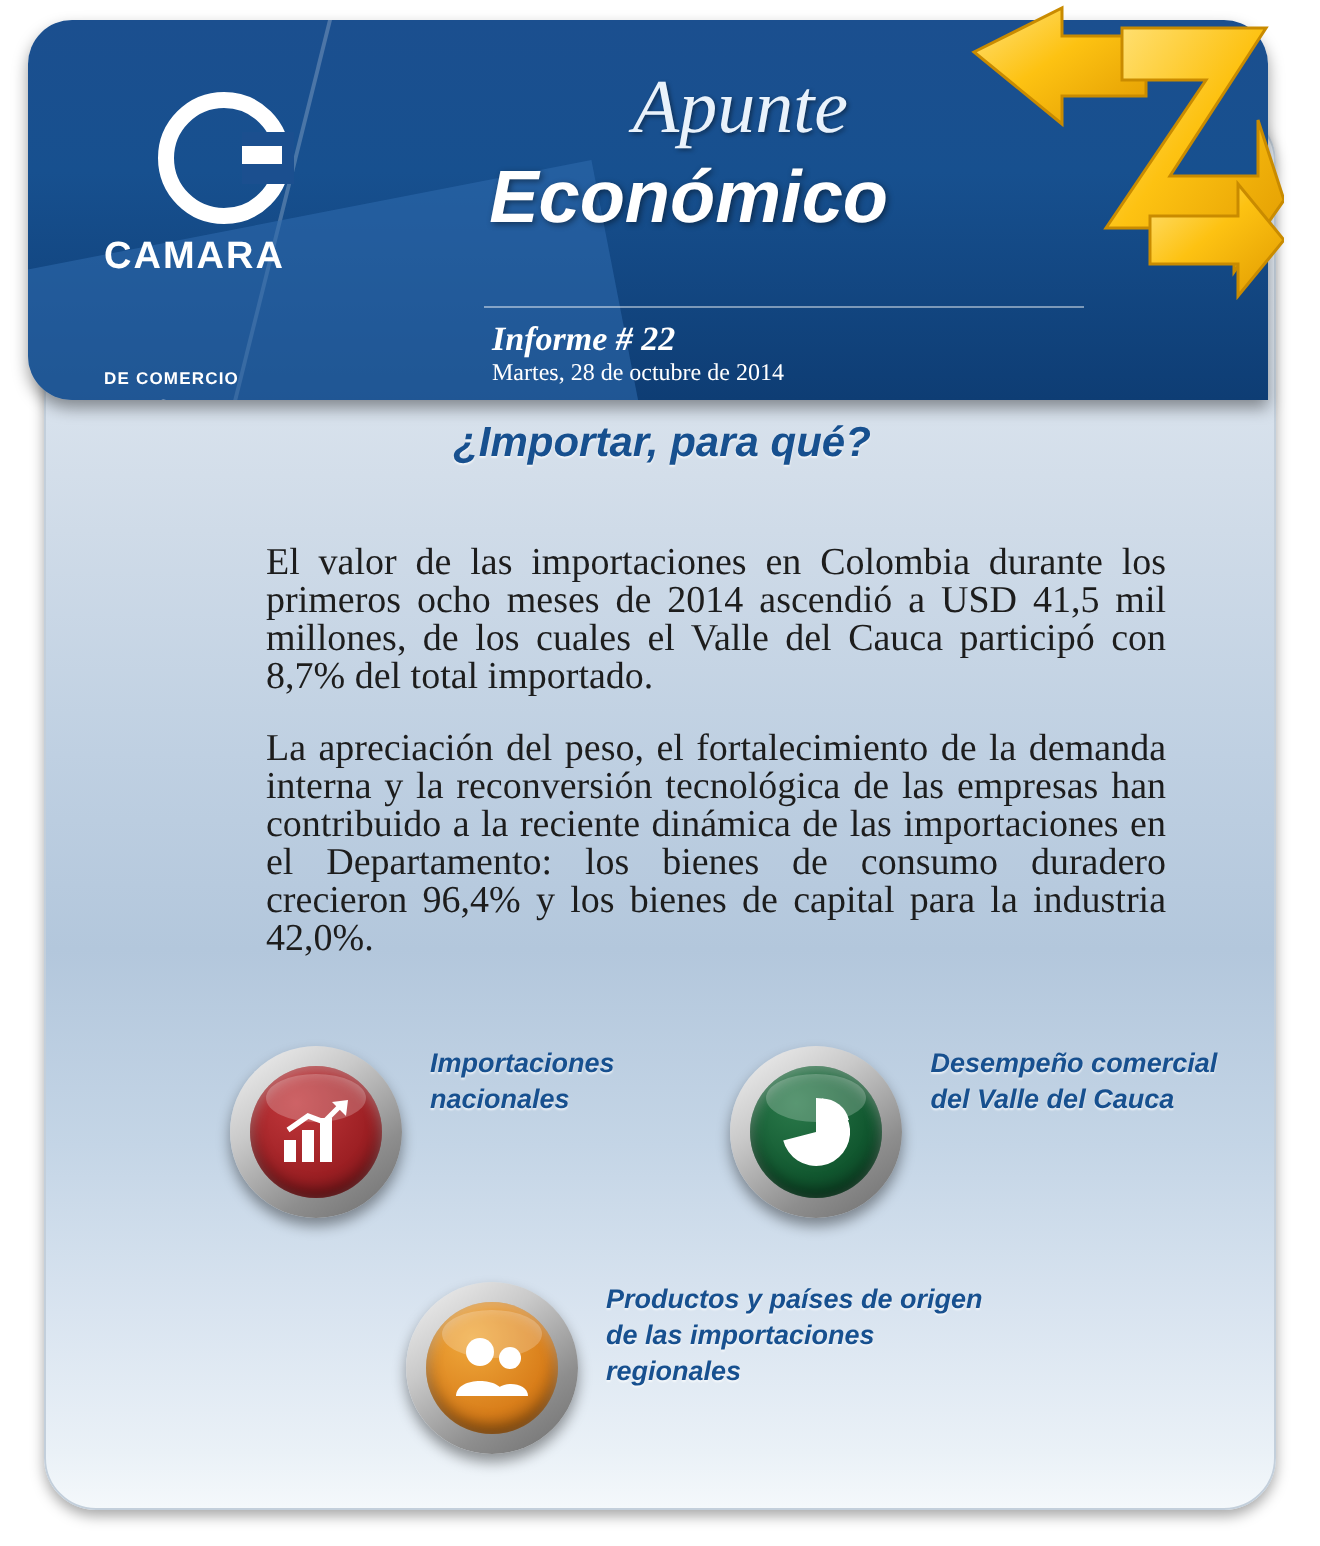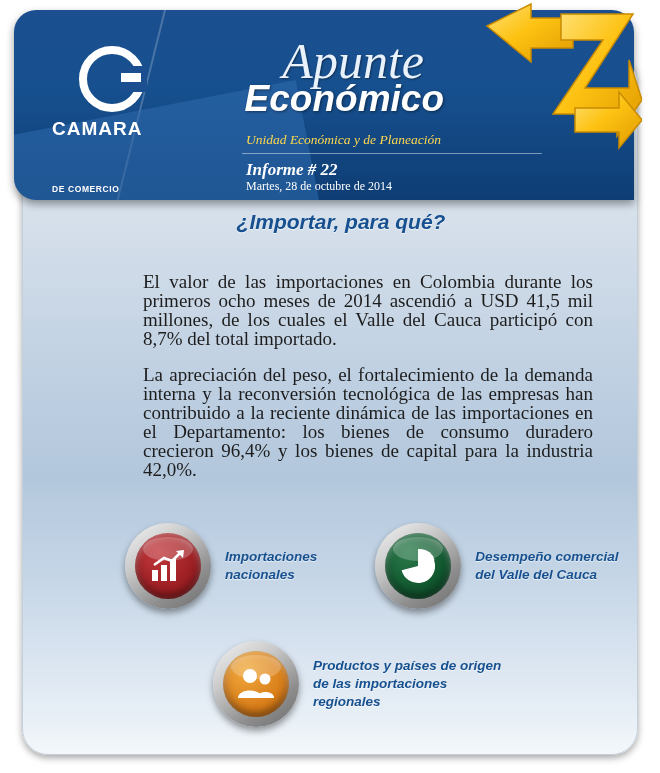--- a/index.html
+++ b/index.html
@@ -23,21 +23,21 @@
     border-radius: 26px;
     background: linear-gradient(to bottom,
         #e8eef5 0%, #dfe7f0 14%, #cfdbe8 30%,
         #bfd0e2 46%, #b3c7dc 60%, #c4d5e6 74%,
         #d9e4f0 86%, #eaf1f7 96%, #f4f8fb 100%);
     box-shadow: 0 3px 7px rgba(0,0,0,0.35);
     border: 1px solid #c3cfdb;
   }
   .body-inner {
     position: absolute;
-    left: 40px; top: 150px;
+    left: 30px; top: 150px;
     width: 556px;
   }
 
   
   .header {
     position: absolute;
     left: 14px; top: 10px;
     width: 620px; height: 190px;
     border-radius: 22px 22px 0 22px;
     background: linear-gradient(to bottom, #1b4f8f 0%, #17508f 40%, #0e3d74 100%);
@@ -110,21 +110,21 @@
     font-weight: bold; font-size: 13px; letter-spacing: 1px;
     line-height: 20px;
   }
 
   
   .title-apunte {
     position: absolute;
     right: 210px; top: 22px;
     font-family: "Liberation Serif", serif;
     font-style: italic;
-    font-size: 50px;
+    font-size: 38px;
     color: #e9f2fb;
     z-index: 6;
     text-shadow: 1px 1px 2px rgba(0,0,0,.4);
   }
   .title-econ {
     position: absolute;
     right: 190px; top: 68px;
     font-family: "Liberation Sans", sans-serif;
     font-style: italic; font-weight: bold;
     font-size: 37px;
@@ -196,21 +196,21 @@
   }
 
   
   .btn-rows { margin-top: 44px; }
   .btn-row {
     display: flex;
     align-items: center;
   }
   .btn-row.r1 { padding-left: 62px; }
   .btn-row.r2 { padding-left: 150px; margin-top: 32px; }
-  .btn-item { display: flex; align-items: center; }
+  .btn-item { display: flex; align-items: flex-start; }
   .btn-item.second { margin-left: 58px; }
 
   .orb {
     position: relative;
     width: 86px; height: 86px;
     border-radius: 50%;
     background: linear-gradient(145deg, #f4f4f4 0%, #c9c9c9 35%, #8e8e8e 70%, #6d6d6d 100%);
     box-shadow: 0 4px 7px rgba(0,0,0,.4);
     display: flex; align-items: center; justify-content: center;
     flex: none;
@@ -332,21 +332,20 @@
         <div class="notch"></div>
         <div class="bar"></div>
       </div>
       <div class="logo-l1">CAMARA</div>
       <div class="logo-l2">DE COMERCIO</div>
       <div class="logo-l3">DE CALI</div>
     </div>
 
     <div class="title-apunte">Apunte</div>
     <div class="title-econ">Económico</div>
-    <div class="subtitle">Unidad Económica y de Planeación</div>
     <div class="hdr-rule"></div>
     <div class="informe">Informe # 22</div>
     <div class="fecha">Martes, 28 de octubre de 2014</div>
   </div>
 
   <svg class="zigzag" viewBox="0 0 185 175">
     <defs>
       <linearGradient id="gy" x1="0" y1="0" x2="1" y2="1">
         <stop offset="0%" stop-color="#ffe27a"></stop>
         <stop offset="45%" stop-color="#fdc212"></stop>

